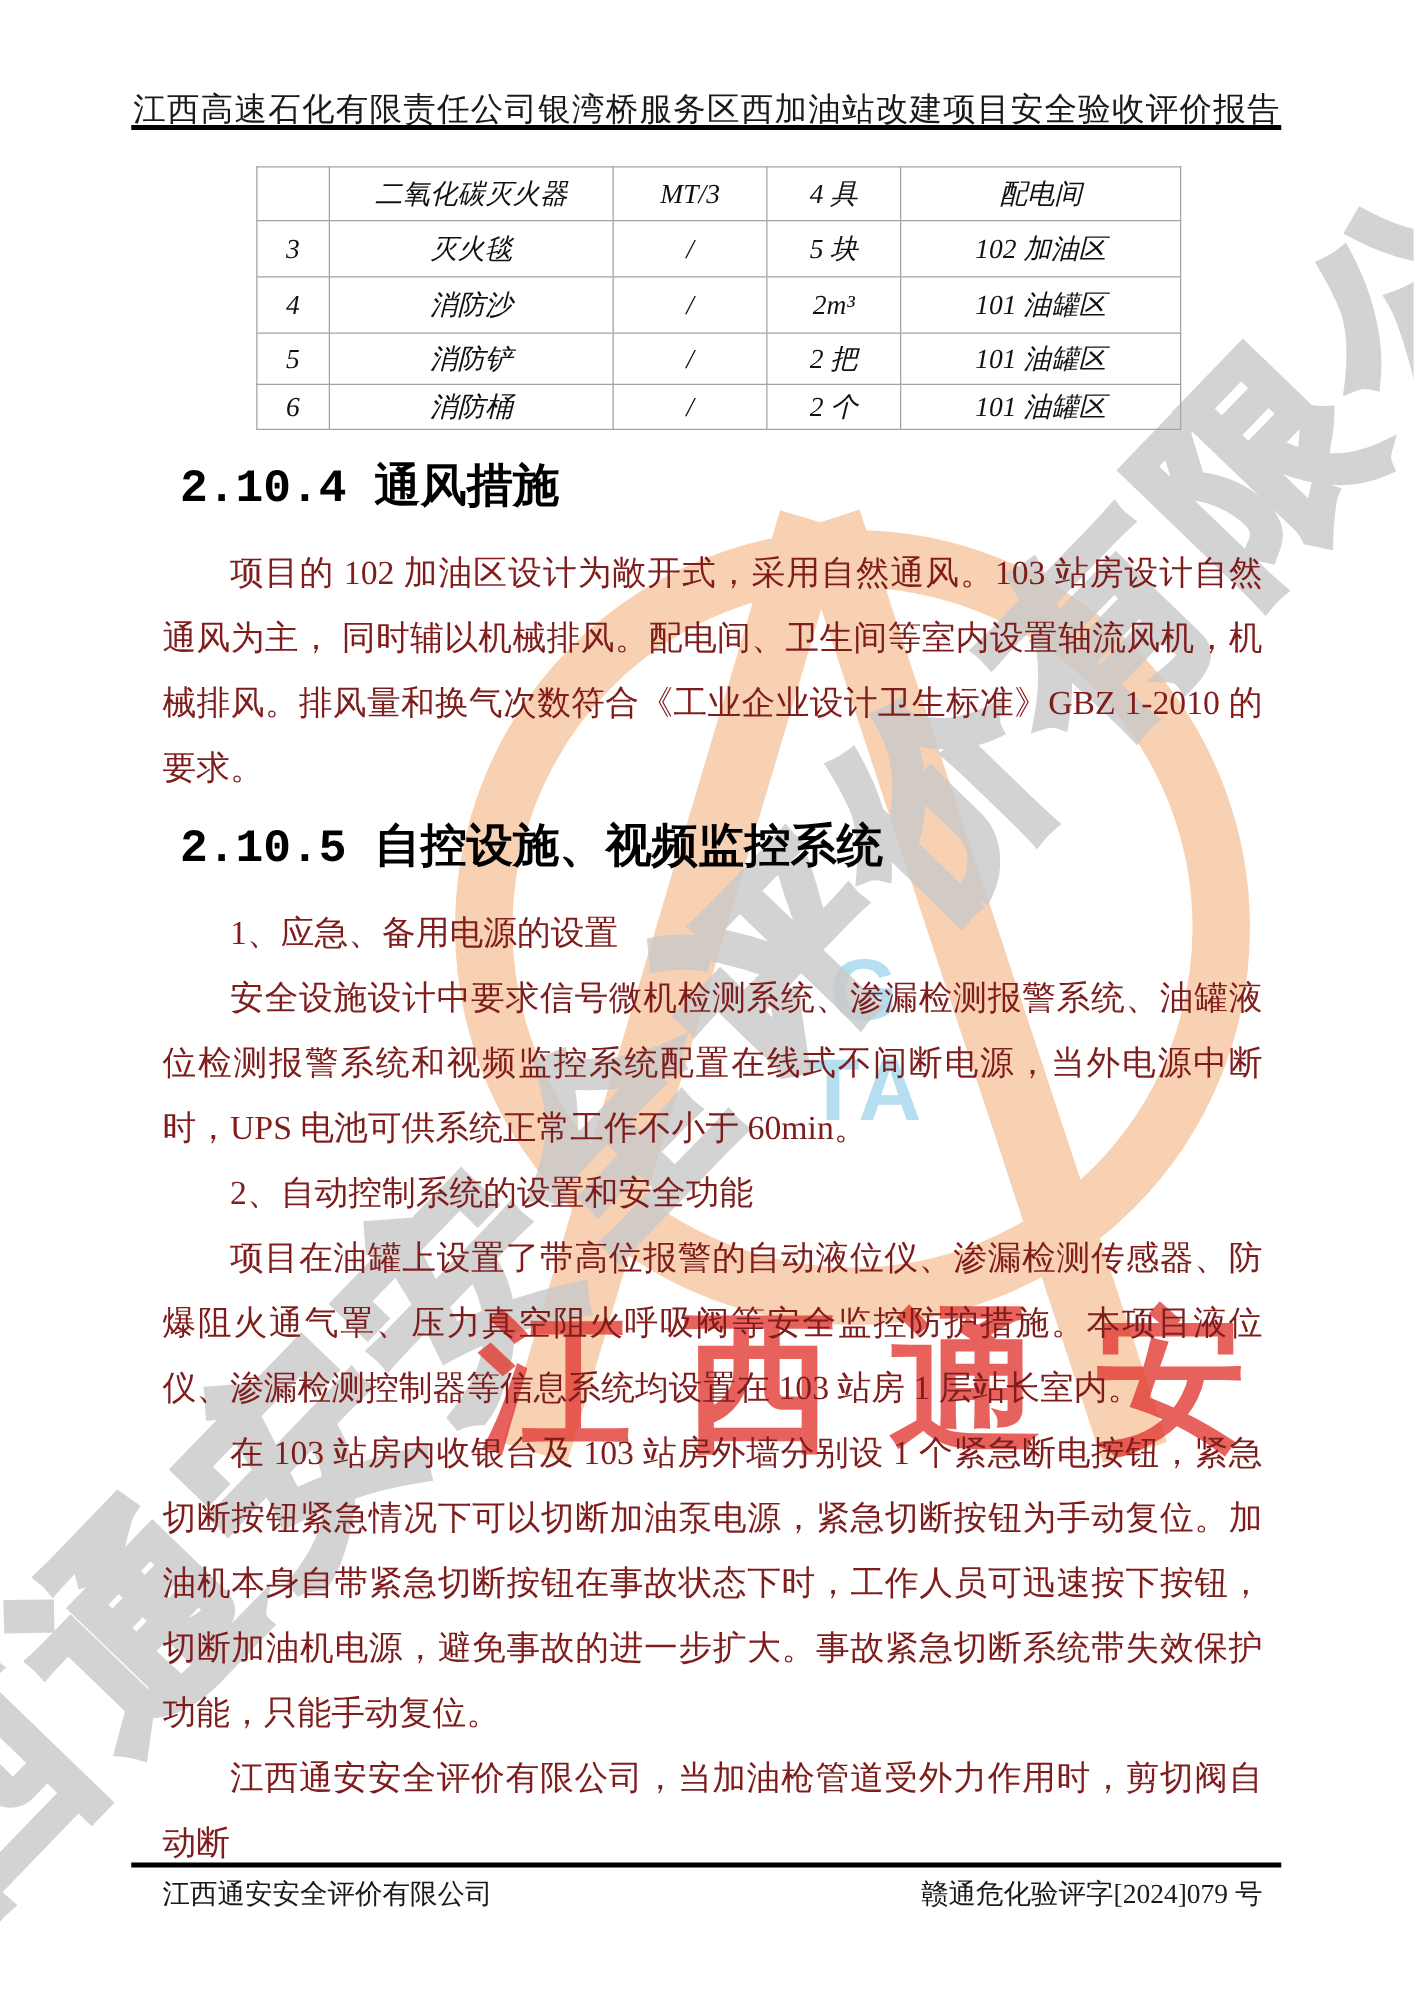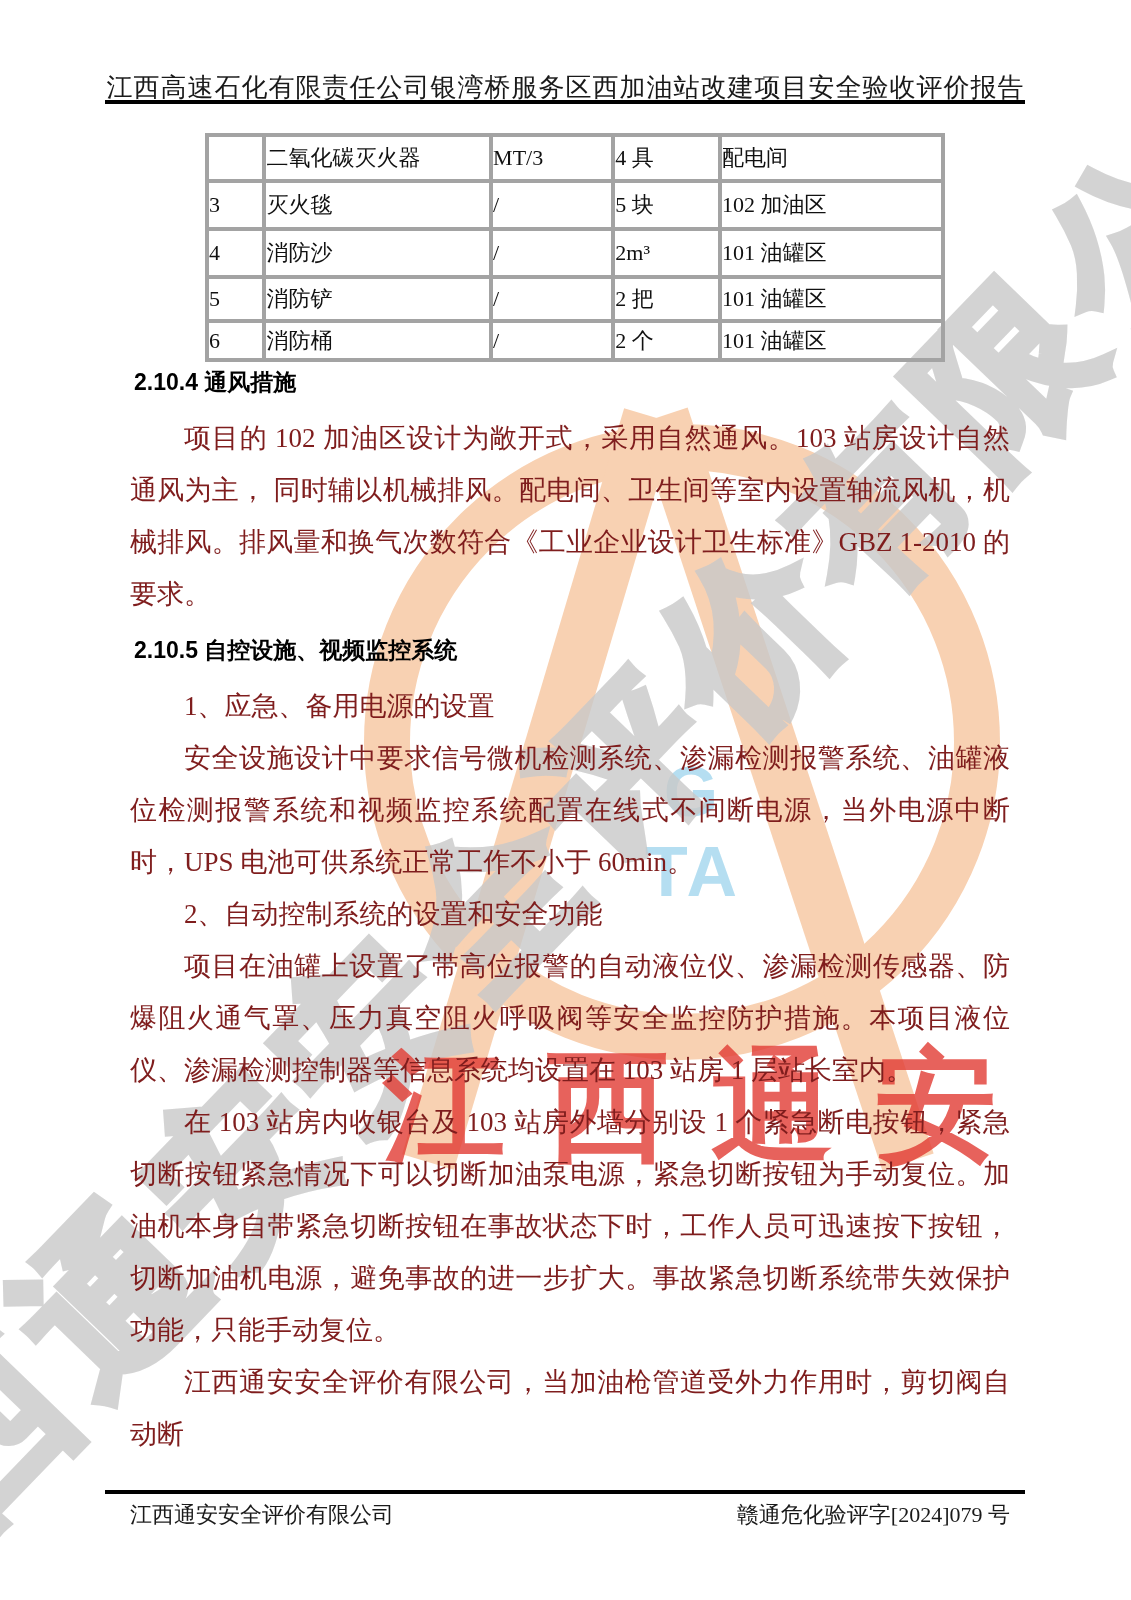--- a/index.html
+++ b/index.html
@@ -35,33 +35,33 @@
     font-size:26px;letter-spacing:1px;color:#1a1a1a;
   }
   .header-rule{position:absolute;top:100px;left:105px;width:920px;height:4px;background:#000;}
   
   .eq-table{
     position:absolute;top:133px;left:205px;width:740px;
     border-collapse:collapse;table-layout:fixed;
     font-size:22px;color:#111;
   }
   .eq-table td{
-    border:4px solid #a3a3a3;vertical-align:middle;
-    padding:0;overflow:hidden;
+    border:1px solid #a3a3a3;text-align:center;vertical-align:middle;
+    padding:0;overflow:hidden;font-style:italic;
   }
   .eq-table tr:nth-child(1) td{height:42px;}
   .eq-table tr:nth-child(2) td{height:44px;}
   .eq-table tr:nth-child(3) td{height:44px;}
   .eq-table tr:nth-child(4) td{height:40px;}
   .eq-table tr:nth-child(5) td{height:35px;}
   
   .body-text{position:absolute;top:352px;left:130px;width:880px;}
   .body-text h2{
-    margin:4px;font-family:Liberation Sans, sans-serif;
-    font-size:23px;font-weight:bold;line-height:52px;color:#000;
+    margin:14px;font-family:Liberation Mono, monospace;
+    font-size:37px;font-weight:bold;line-height:52px;color:#000;
   }
   .body-text p{
     margin:0;font-size:27px;line-height:52px;text-indent:54px;
     text-align:justify;color:#7f1d1d;
   }
   
   .page-number{position:absolute;top:1450px;left:0;right:0;text-align:center;font-size:22px;}
   .footer-rule{position:absolute;top:1490px;left:105px;width:920px;height:4px;background:#000;}
   .doc-footer{
     position:absolute;top:1500px;left:130px;width:880px;

